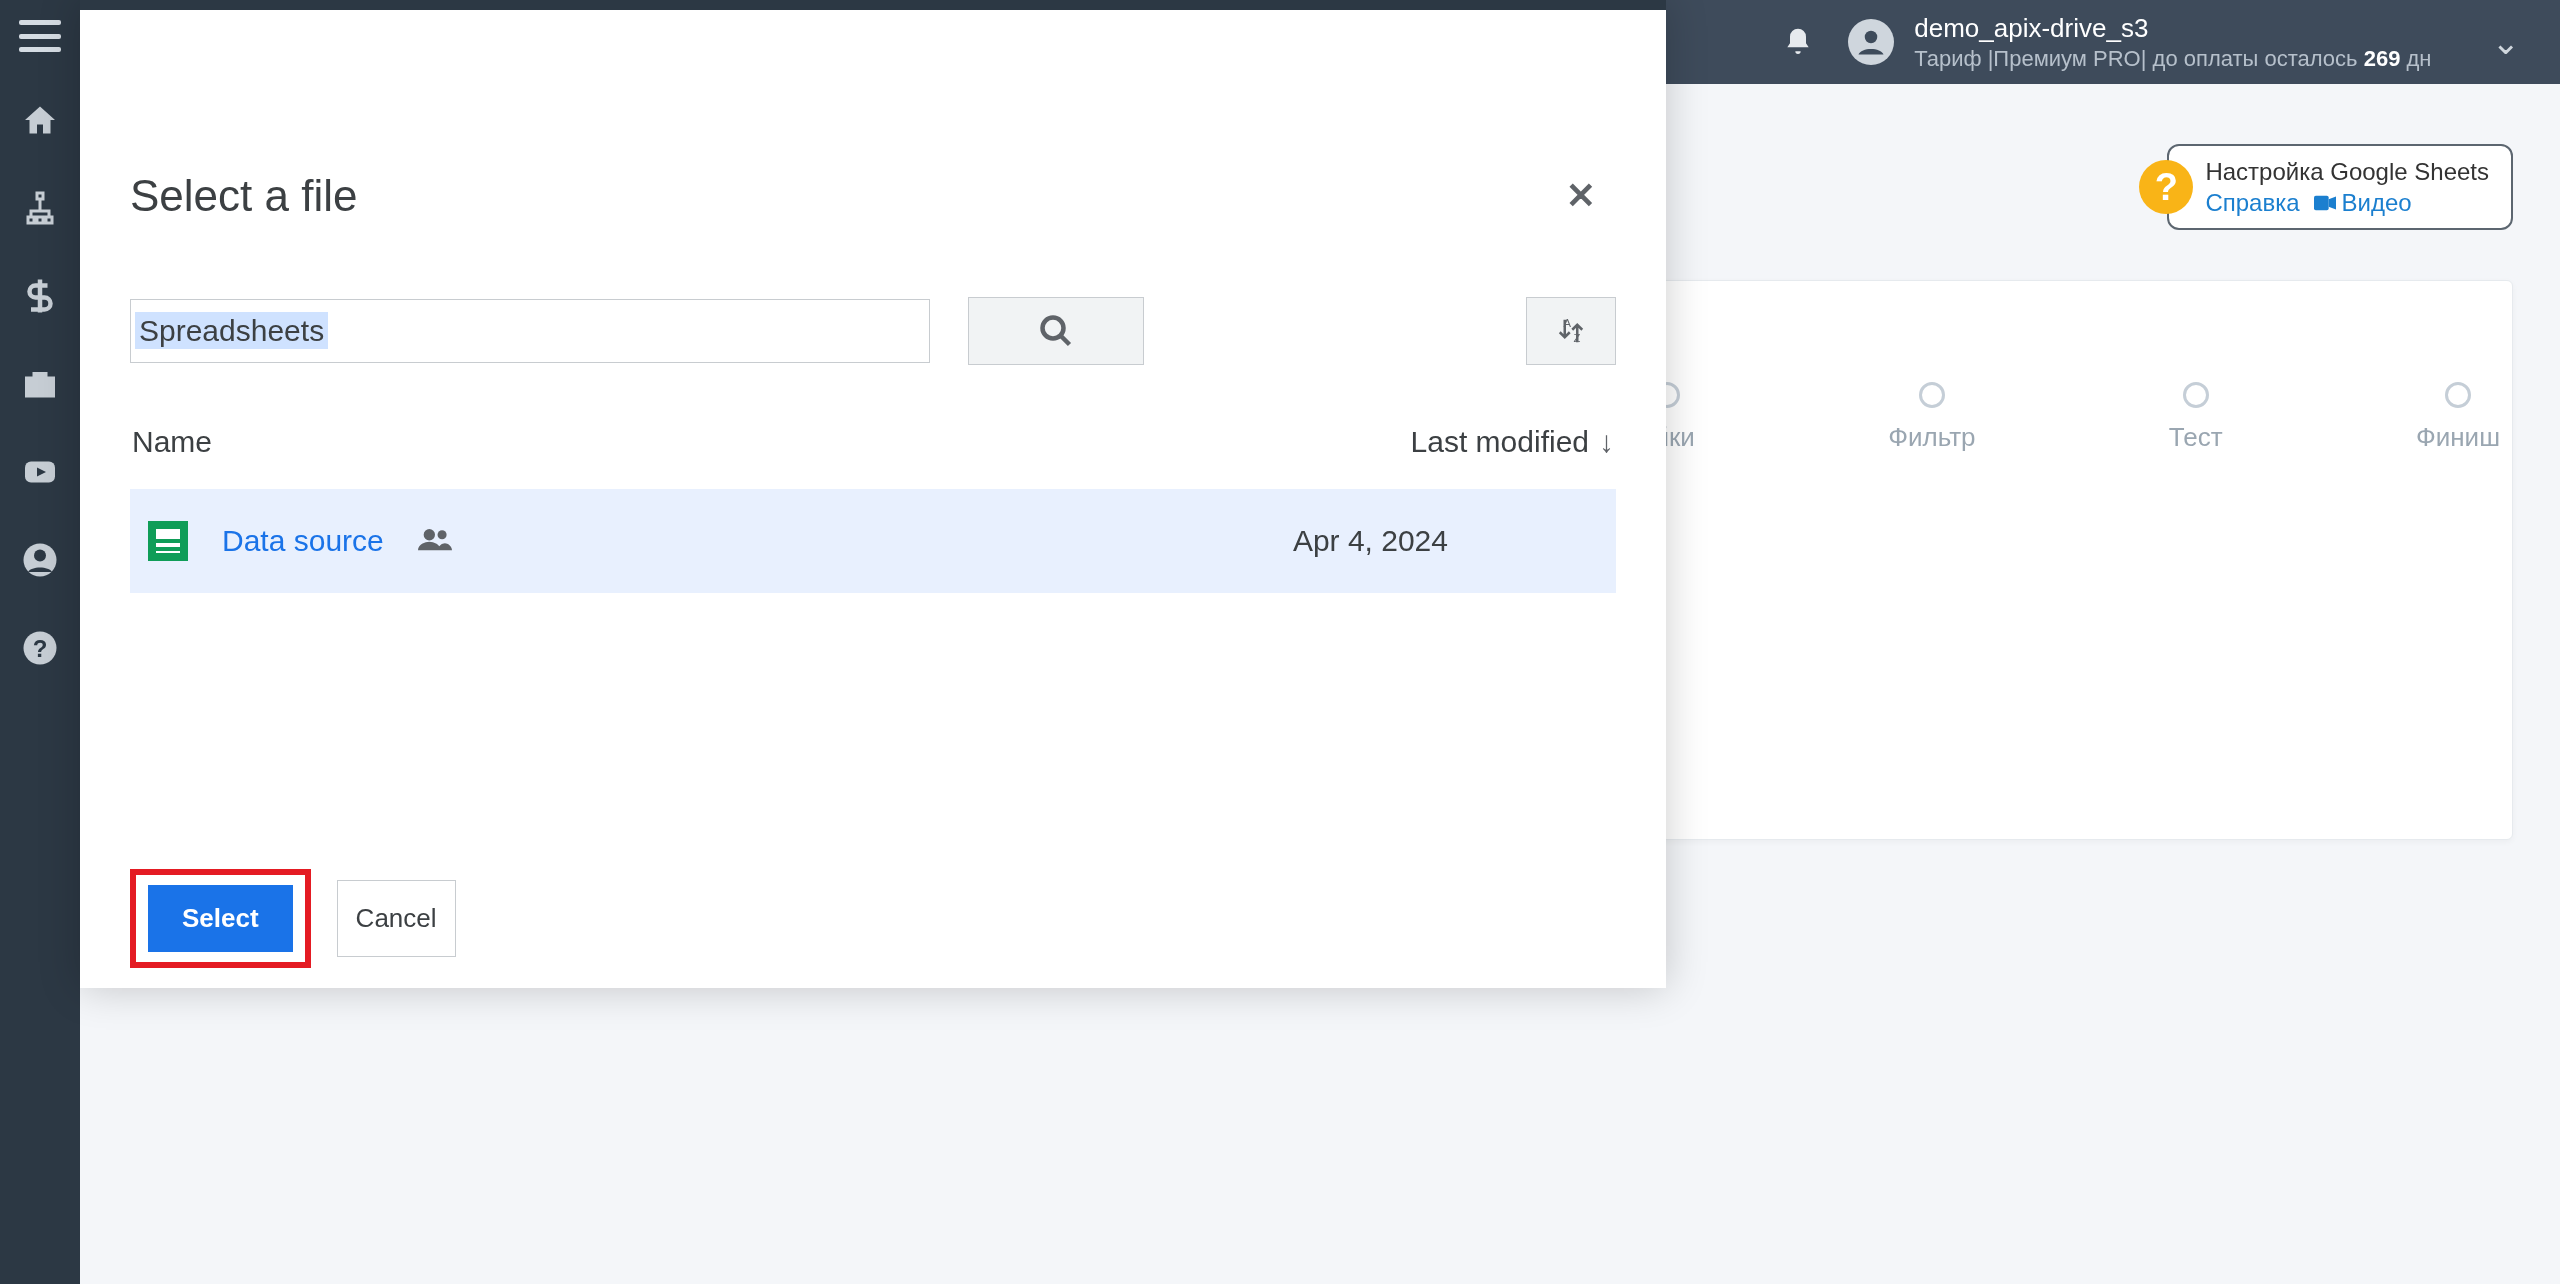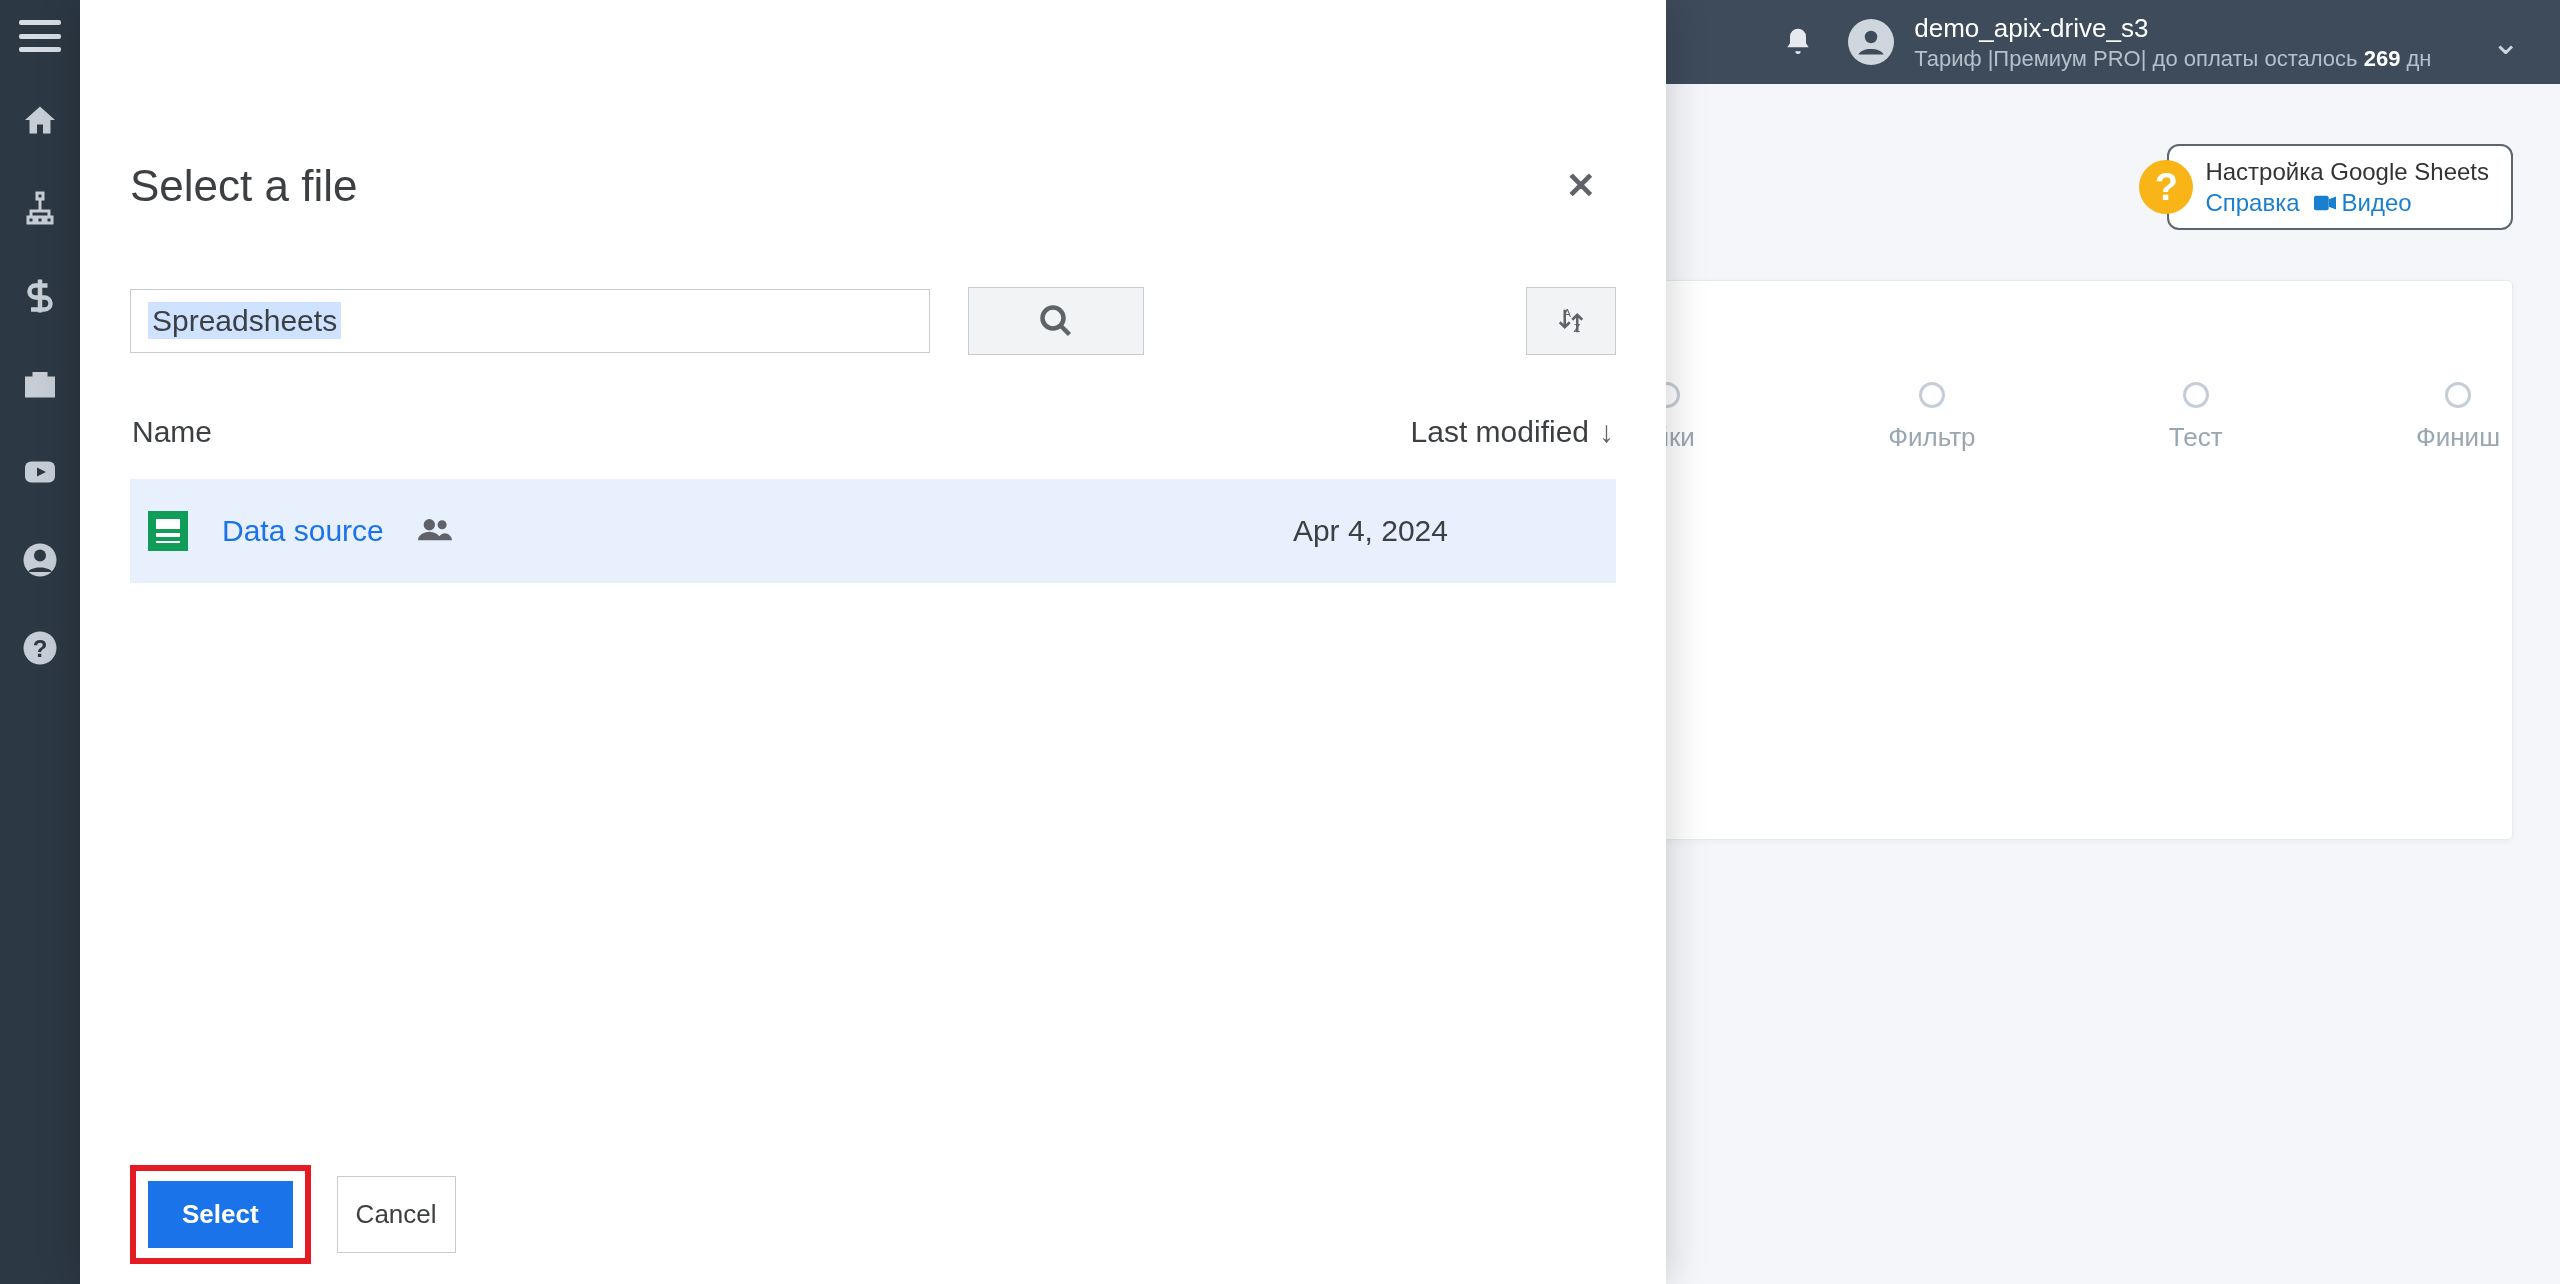--- a/index.html
+++ b/index.html
@@ -38,28 +38,28 @@
 
 .panel { position:absolute; left:110px; top:280px; right:47px; height:560px; background:#fff; border:1px solid #e6eaee; border-radius:6px; box-shadow:0 2px 6px rgba(0,0,0,.04);}
 
 
 .steps { position:absolute; top:382px; left:1640px; right:60px; display:flex; justify-content:space-between; align-items:flex-start;}
 .steps .st{ display:flex; flex-direction:column; align-items:center; gap:14px; color:#9aa6b1; font-size:26px;}
 .steps .st .dot{ width:26px; height:26px; border:3px solid #c5ced7; border-radius:50%; background:#fff;}
 .steps .line{ position:absolute; top:12px; left:0; right:0; height:3px; background:#d5dde4; z-index:-1;}
 
 
-.gp { position:absolute; left:80px; top:0; width:1586px; height:1284px; background:#fff; box-shadow:0 0 40px rgba(0,0,0,.2); display:flex; flex-direction:row;}
+.gp { position:absolute; left:80px; top:0; width:1586px; height:988px; background:#fff; box-shadow:0 0 40px rgba(0,0,0,.2); display:flex; flex-direction:column;}
 .gp .topbar{ height:10px; background:#2c3844;}
 .gp-inner{ padding:0 50px; flex:1; display:flex; flex-direction:column; position:relative;}
 .gp .title-row{ display:flex; align-items:center; justify-content:space-between; margin-top:155px;}
 .gp .title{ font-size:44px; color:#3c4043; }
 .gp .close{ font-size:36px; color:#5f6368; cursor:pointer; font-weight:bold; padding:10px 20px;}
 .gp .filter-row{ display:flex; align-items:center; gap:38px; margin-top:70px;}
-.gp .chip{ border:1px solid #c8ccd0; padding:14px 17px; font-size:30px; color:#3c4043; background:#fff; width:800px; }
+.gp .chip{ border:1px solid #c8ccd0; padding:14px 4px; font-size:30px; color:#3c4043; background:#fff; width:800px; }
 .gp .chip span{ background:#cfe2ff; padding:2px 4px;}
 .gp .sbtn{ width:176px; height:68px; border:1px solid #c8ccd0; background:#f1f3f4; display:flex; align-items:center; justify-content:center; cursor:pointer;}
 .gp .sbtn svg{ width:36px; height:36px; fill:#5f6368;}
 .gp .sortbtn{ margin-left:auto; width:90px; height:68px; border:1px solid #c8ccd0; background:#f1f3f4; display:flex; align-items:center; justify-content:center; cursor:pointer; font-size:28px; color:#5f6368;}
 .gp .cols{ display:flex; align-items:center; margin-top:60px; padding:0 2px; color:#3c4043; font-size:30px;}
 .gp .cols .c-name{ flex:1;}
 .gp .cols .c-mod{ display:flex; align-items:flex-end; gap:10px;}
 .gp .cols .arr{ font-size:30px; color:#5f6368;}
 .gp .filerow{ margin-top:30px; background:#e8f0fe; height:104px; display:flex; align-items:center; padding:0 18px; gap:34px; cursor:pointer;}
 .gp .filerow .ficon{ width:40px; height:40px; background:#0f9d58; position:relative;}

